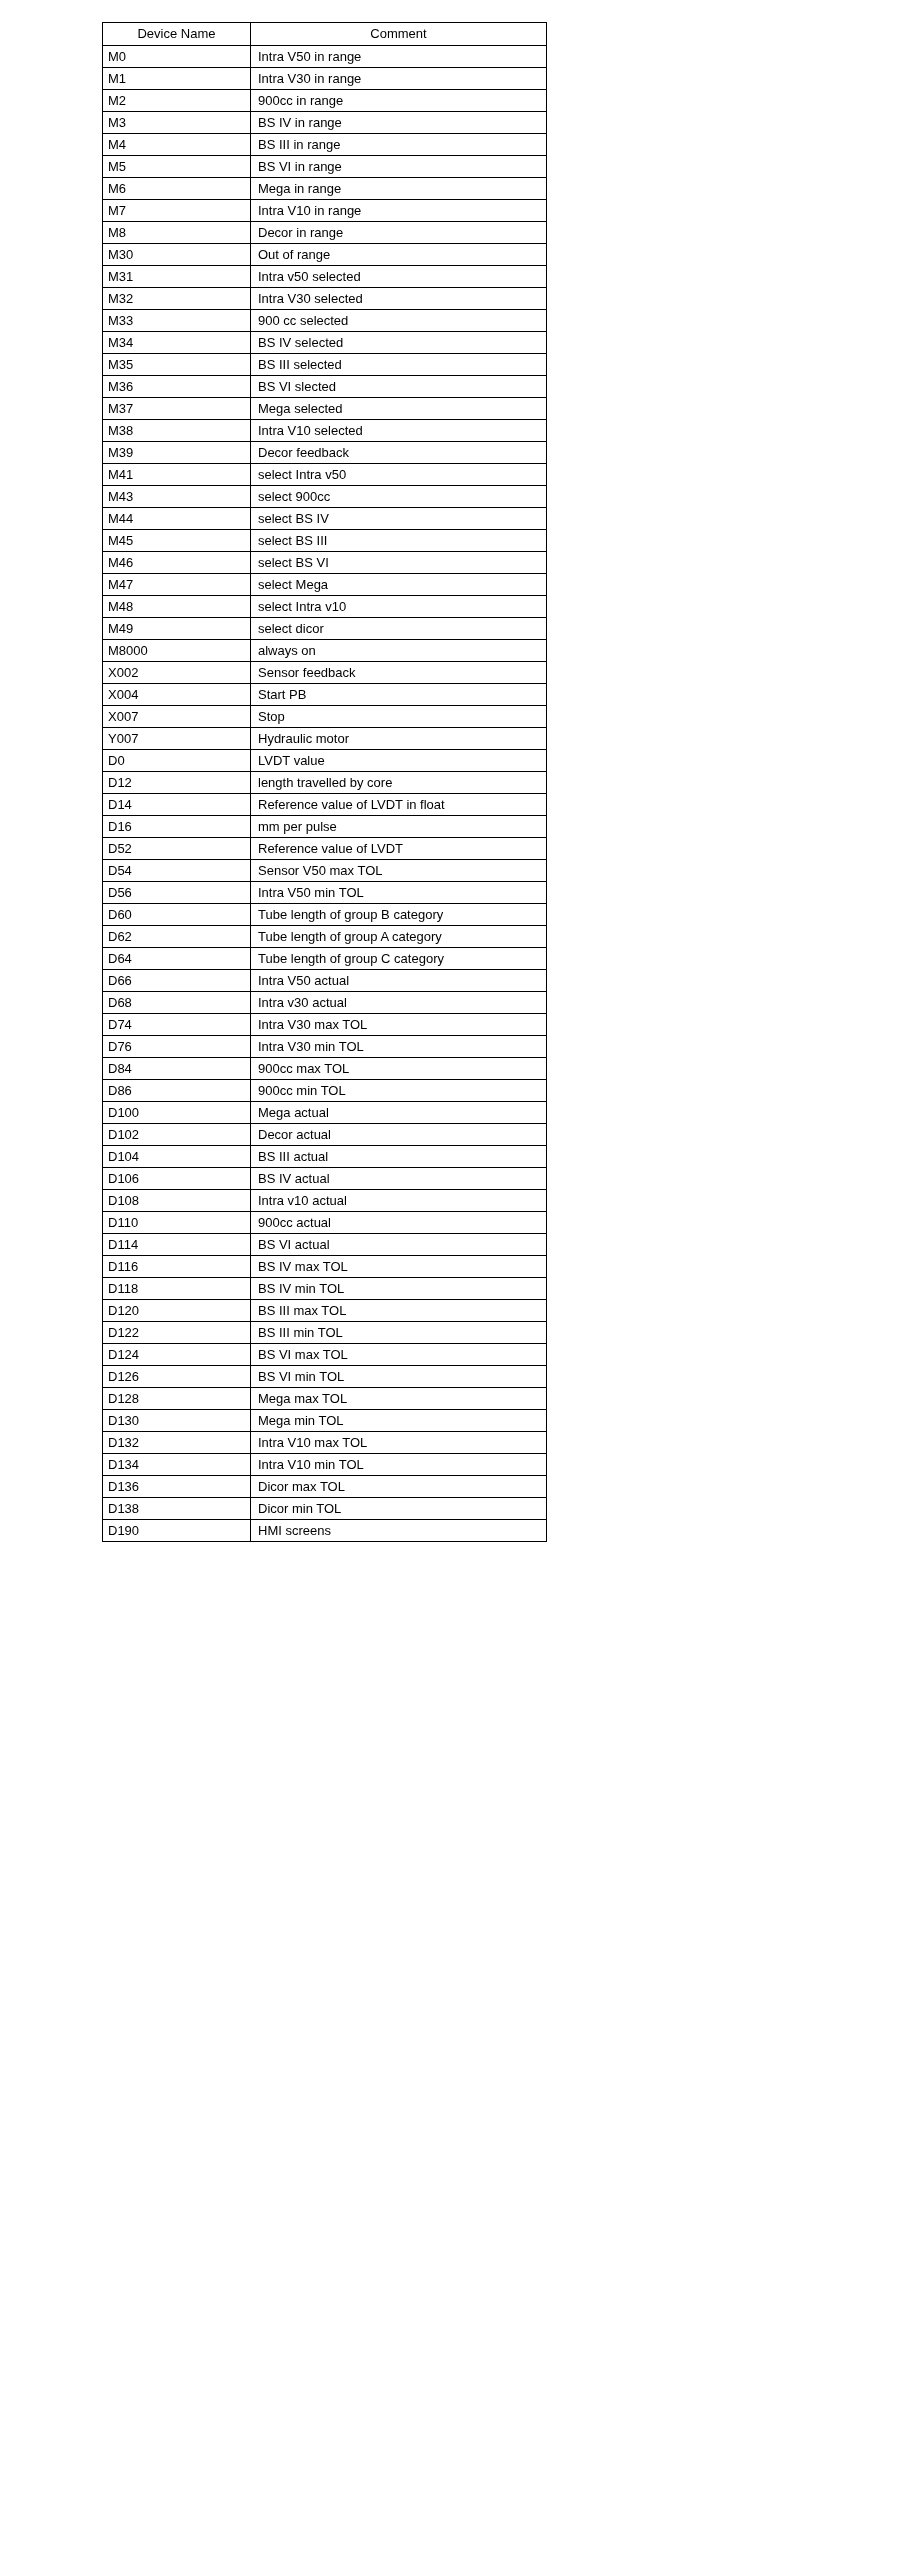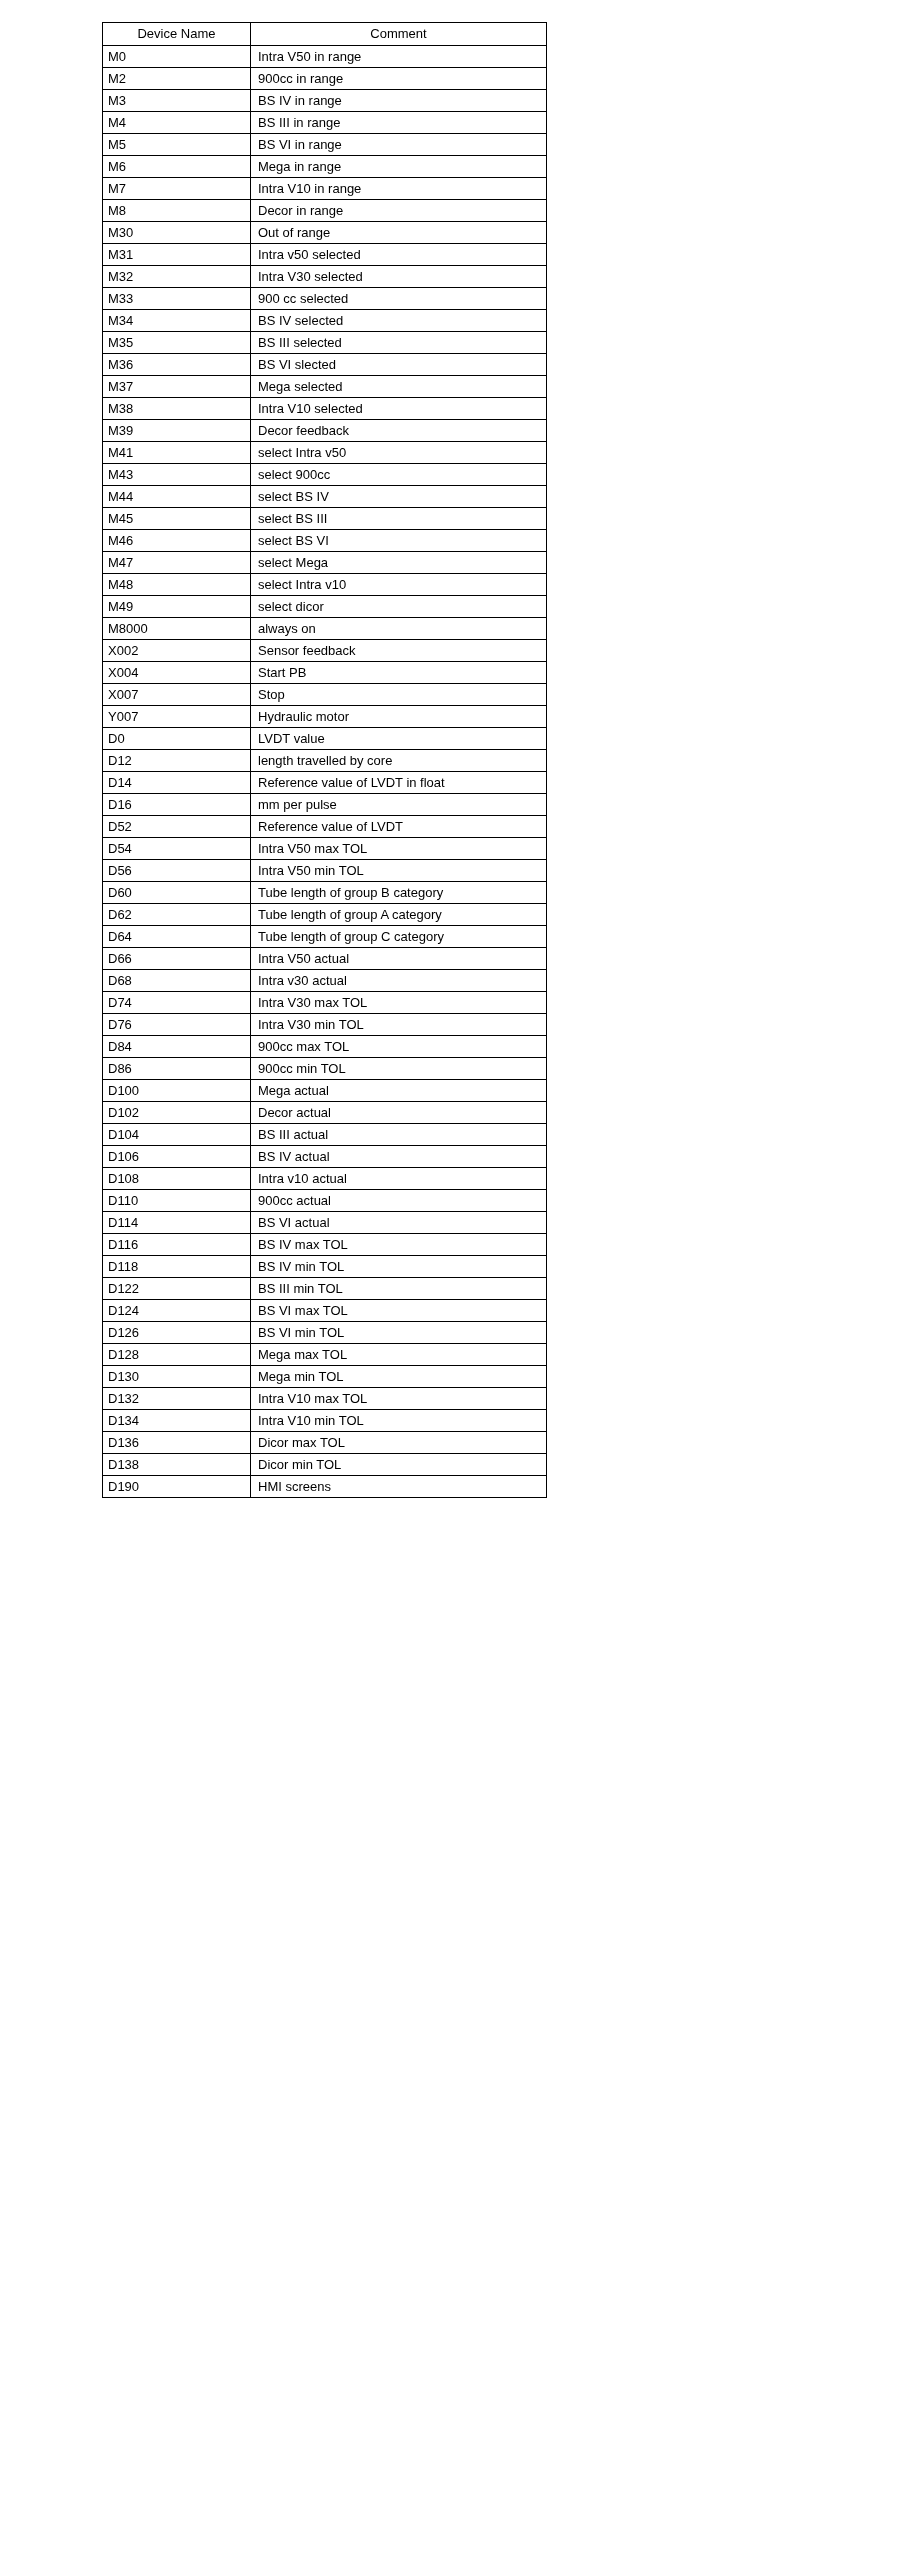--- a/index.html
+++ b/index.html
@@ -86,20 +86,24 @@
           <th>Device Name</th>
           <th>Comment</th>
         </tr>
       </thead>
       <tbody id="table-body">
           <tr>
             <td class="cell-device">M0</td>
             <td class="cell-comment">Intra V50 in range</td>
           </tr>
           <tr>
+            <td class="cell-device">M1</td>
+            <td class="cell-comment">Intra V30 in range</td>
+          </tr>
+          <tr>
             <td class="cell-device">M2</td>
             <td class="cell-comment">900cc in range</td>
           </tr>
           <tr>
             <td class="cell-device">M3</td>
             <td class="cell-comment">BS IV in range</td>
           </tr>
           <tr>
             <td class="cell-device">M4</td>
             <td class="cell-comment">BS III in range</td>
@@ -227,21 +231,21 @@
           <tr>
             <td class="cell-device">D16</td>
             <td class="cell-comment">mm per pulse</td>
           </tr>
           <tr>
             <td class="cell-device">D52</td>
             <td class="cell-comment">Reference value of LVDT</td>
           </tr>
           <tr>
             <td class="cell-device">D54</td>
-            <td class="cell-comment">Intra V50 max TOL</td>
+            <td class="cell-comment">Sensor V50 max TOL</td>
           </tr>
           <tr>
             <td class="cell-device">D56</td>
             <td class="cell-comment">Intra V50 min TOL</td>
           </tr>
           <tr>
             <td class="cell-device">D60</td>
             <td class="cell-comment">Tube length of group B category</td>
           </tr>
           <tr>
@@ -304,20 +308,24 @@
             <td class="cell-device">D114</td>
             <td class="cell-comment">BS VI actual</td>
           </tr>
           <tr>
             <td class="cell-device">D116</td>
             <td class="cell-comment">BS IV max TOL</td>
           </tr>
           <tr>
             <td class="cell-device">D118</td>
             <td class="cell-comment">BS IV min TOL</td>
+          </tr>
+          <tr>
+            <td class="cell-device">D120</td>
+            <td class="cell-comment">BS III max TOL</td>
           </tr>
           <tr>
             <td class="cell-device">D122</td>
             <td class="cell-comment">BS III min TOL</td>
           </tr>
           <tr>
             <td class="cell-device">D124</td>
             <td class="cell-comment">BS VI max TOL</td>
           </tr>
           <tr>

